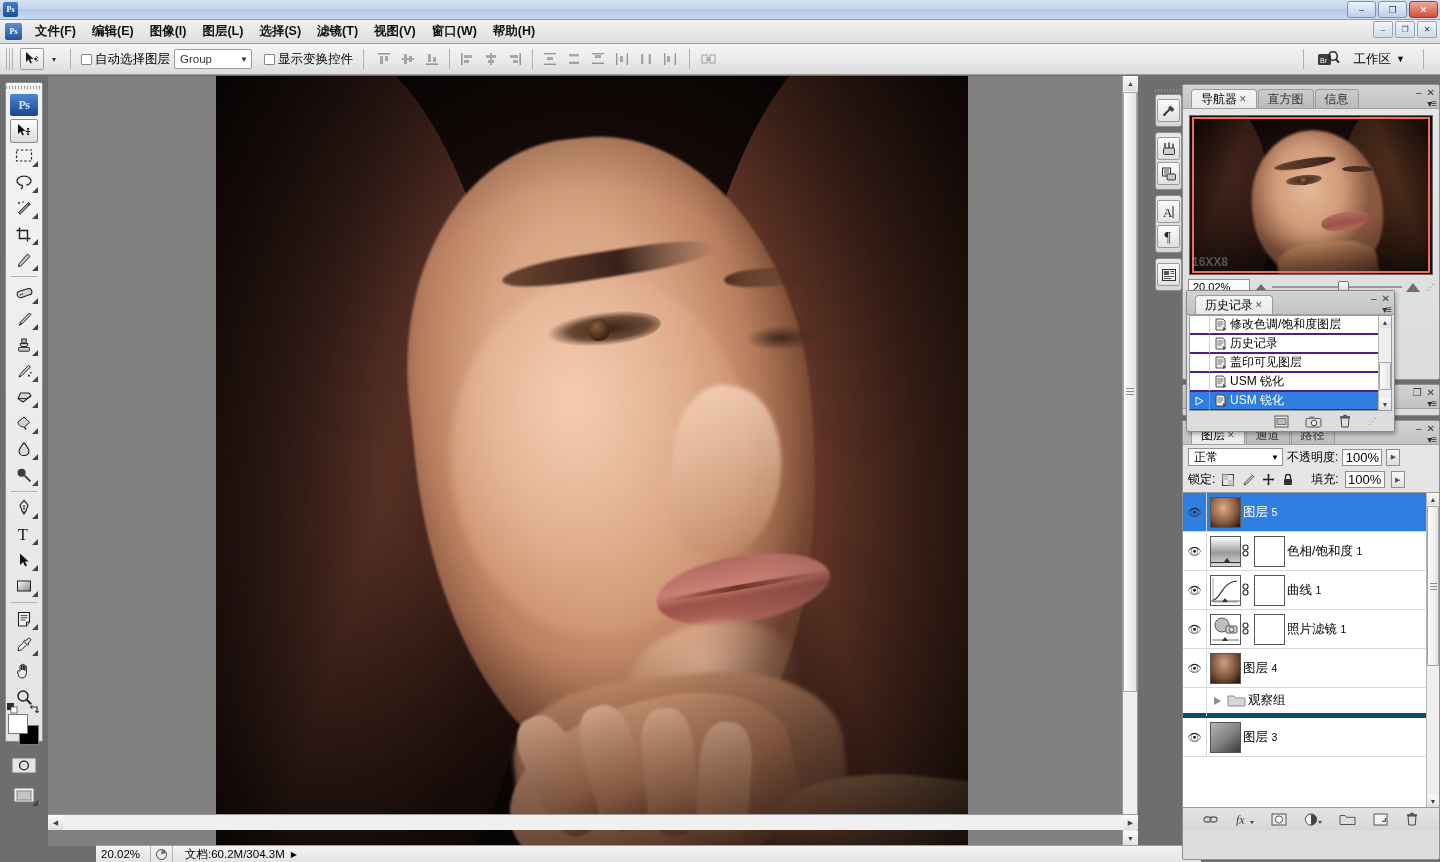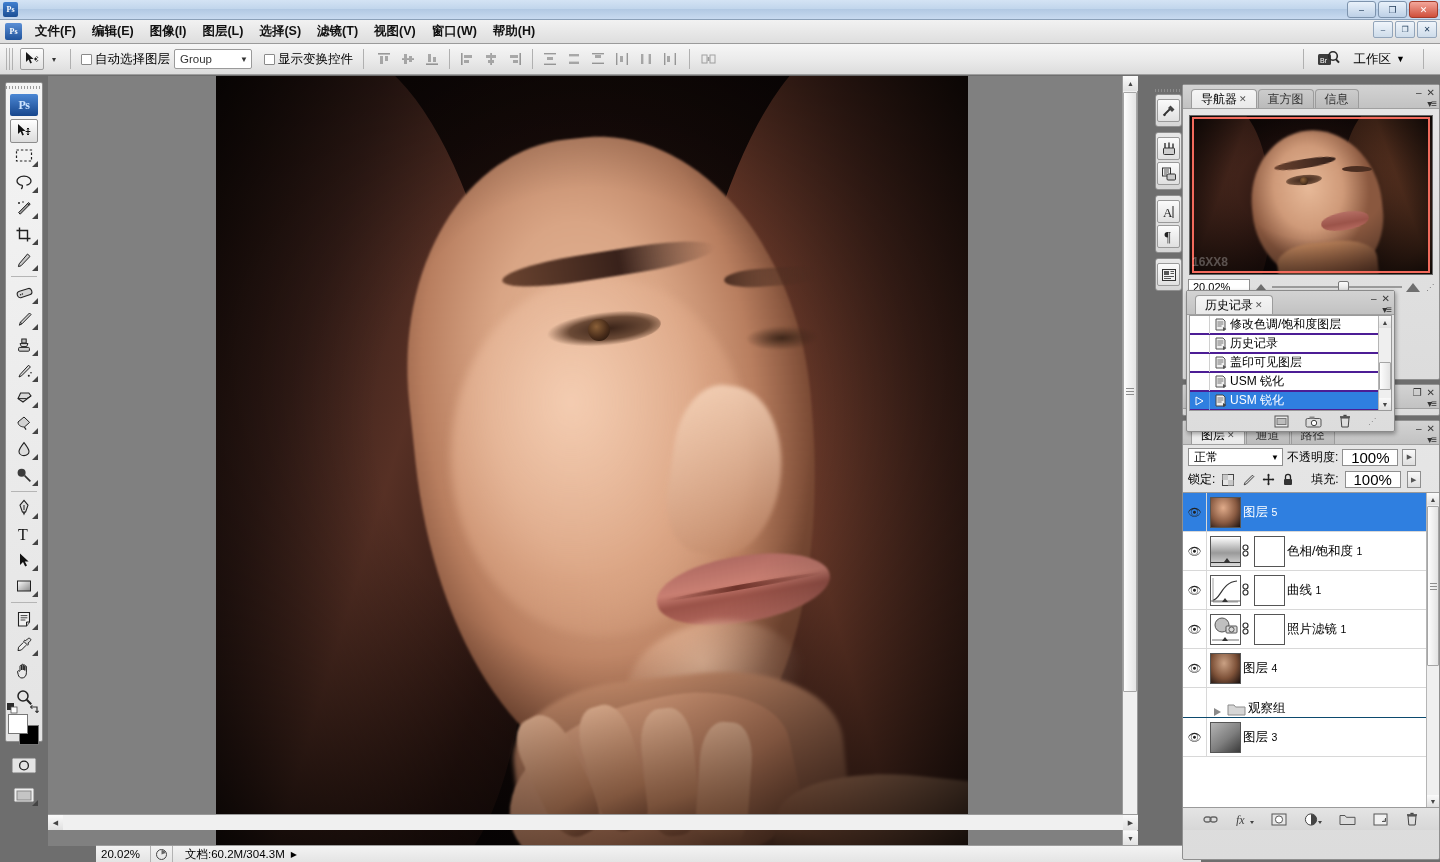--- a/index.html
+++ b/index.html
@@ -272,39 +272,39 @@
   .hist-row { height:19px; display:flex; align-items:center; font-size:12px; border-bottom:2px solid #4c1d95;}
   .hist-row.sel { background:#2f7fe0; color:#fff; }
   .hist-chk { width:20px; height:18px; border-right:1px solid #d0d0d0; display:flex;align-items:center;justify-content:center;}
   .hist-ico { width:20px; display:flex; align-items:center; justify-content:center;}
   .hist-foot { height:20px; display:flex; align-items:center; justify-content:flex-end; gap:16px; padding-right:18px;}
 
   
   .layer-opts { display:flex; align-items:center; gap:4px; padding:3px 5px; font-size:12px;}
   .blend-sel { width:95px;height:18px;background:#fff;border:1px solid #8f8f8f;
     display:flex;align-items:center;justify-content:space-between;padding:0 3px 0 5px;font-size:12px;}
-  .num-field { width:56px;height:17px;background:#fff;border:1px solid #8f8f8f;font-size:15px;
+  .num-field { width:40px;height:17px;background:#fff;border:1px solid #8f8f8f;font-size:13px;
     display:flex;align-items:center;justify-content:center;}
   .spin { width:14px;height:17px;border:1px solid #8f8f8f;background:linear-gradient(to bottom,#fafafa,#dedede);
     display:flex;align-items:center;justify-content:center;font-size:7px;color:#555;}
   .lock-row { display:flex;align-items:center;gap:6px;padding:2px 5px 4px;font-size:12px;}
   .lock-ico { width:14px;height:14px;display:flex;align-items:center;justify-content:center;font-size:11px;}
   .layer-list { background:#fff;border-top:1px solid #9a9a9a;border-bottom:1px solid #9a9a9a; position:relative;}
   .layer-row { height:39px; display:flex; align-items:center; border-bottom:1px solid #d8d8d8; position:relative;}
   .layer-row.sel { background:#2f7fe0; color:#fff; }
   .eye-cell { width:24px;height:100%;display:flex;align-items:center;justify-content:center;border-right:1px solid #d8d8d8;}
   .eye { font-size:11px; color:#222; }
   .lyr-thumb { width:31px;height:31px;border:1px solid #555;margin-left:3px; overflow:hidden; background:#fff;}
   .link-ico { width:13px;text-align:center;font-size:10px;color:#333;}
   .mask-thumb { width:31px;height:31px;border:1px solid #555;background:#fff;}
   .lyr-name { margin-left:2px; font-size:12.5px; }
   .lyr-name .sm { font-size:10.5px; }
   .layers-foot { height:22px; display:flex; align-items:center; justify-content:center; gap:17px;
     background:linear-gradient(to bottom,#e4e4e4,#d7d7d7); font-size:12px; color:#333;}
-  .grp-row { height:30px; display:flex; align-items:flex-end; border-bottom:1px solid #0c4a6e;}
+  .grp-row { height:30px; display:flex; align-items:center; border-bottom:5px solid #0c4a6e;}
 
   .watermark {
     position:absolute; right:4px; top:0px; width:150px; height:38px; z-index:60;
     pointer-events:none; text-align:right; font-family:"DejaVu Sans",sans-serif;
   }
   .wm1 { font-size:14px; font-weight:bold; color:rgba(210,60,50,.82); letter-spacing:1px; line-height:19px;}
   .wm2 { font-size:10px; font-weight:bold; color:rgba(170,175,185,.9); letter-spacing:.4px; line-height:13px;}
   .wm3 { position:absolute; right:212px; top:255px; font-size:12px; color:rgba(255,255,255,.28);
      font-weight:bold; z-index:26; pointer-events:none;}
 

